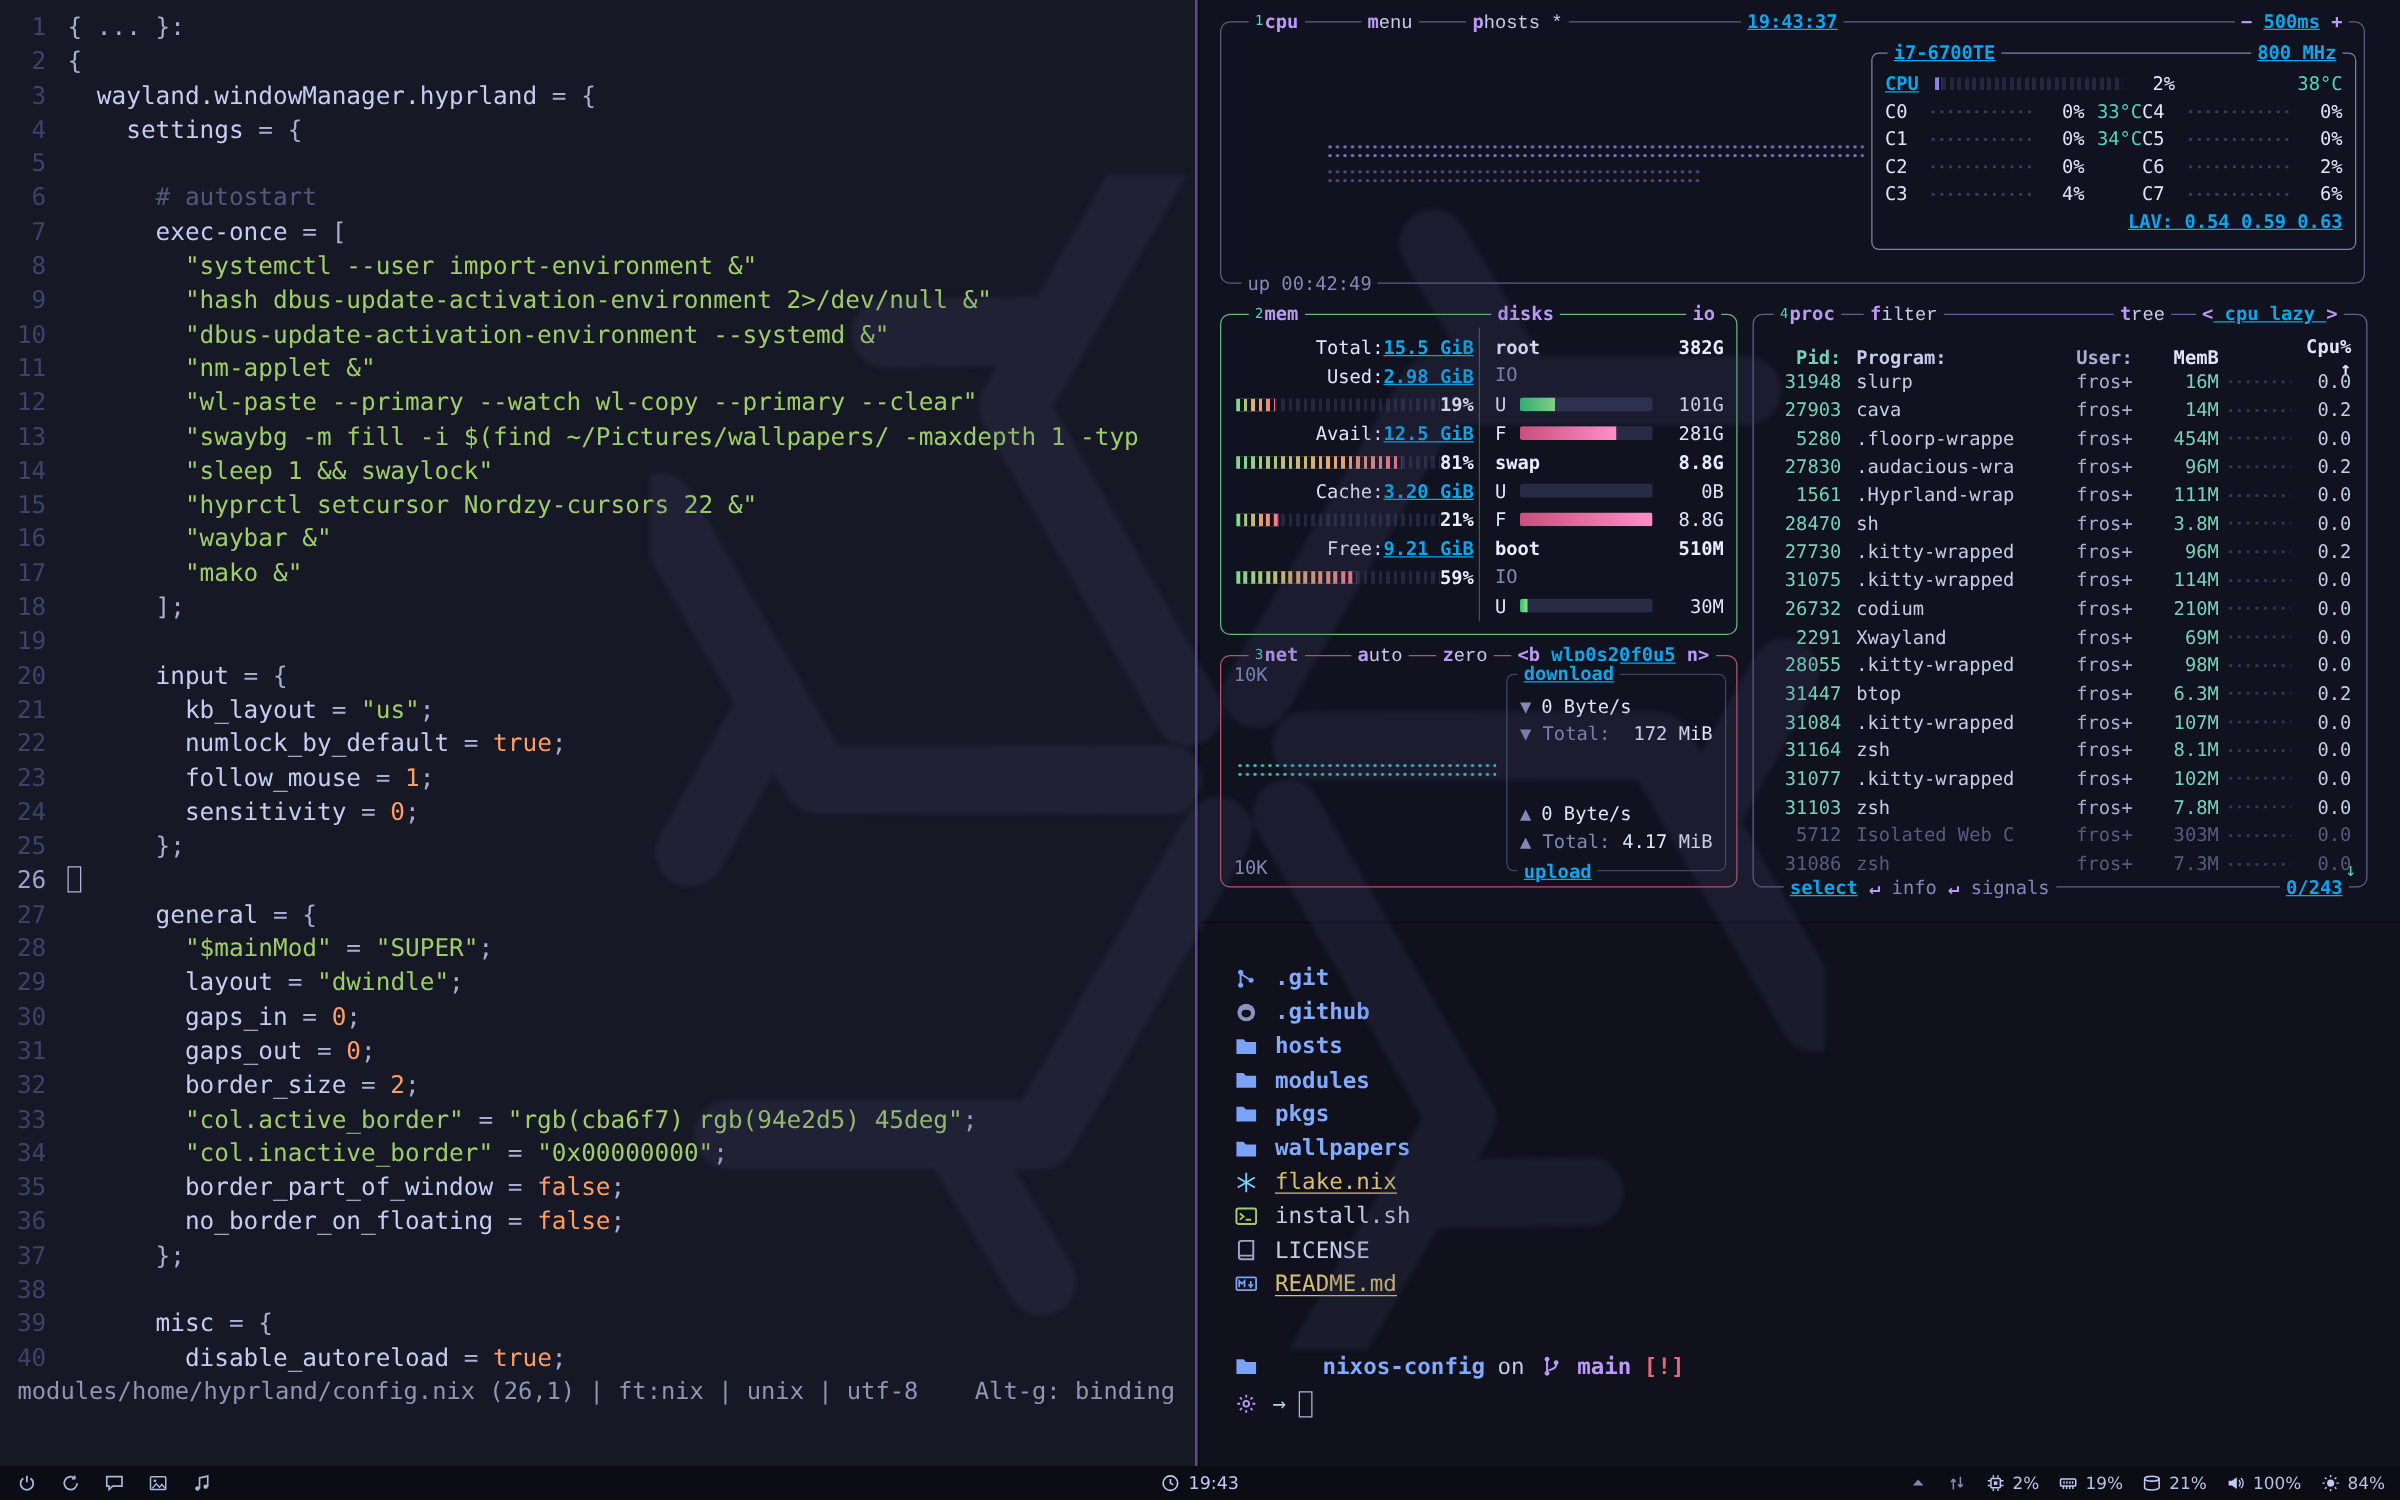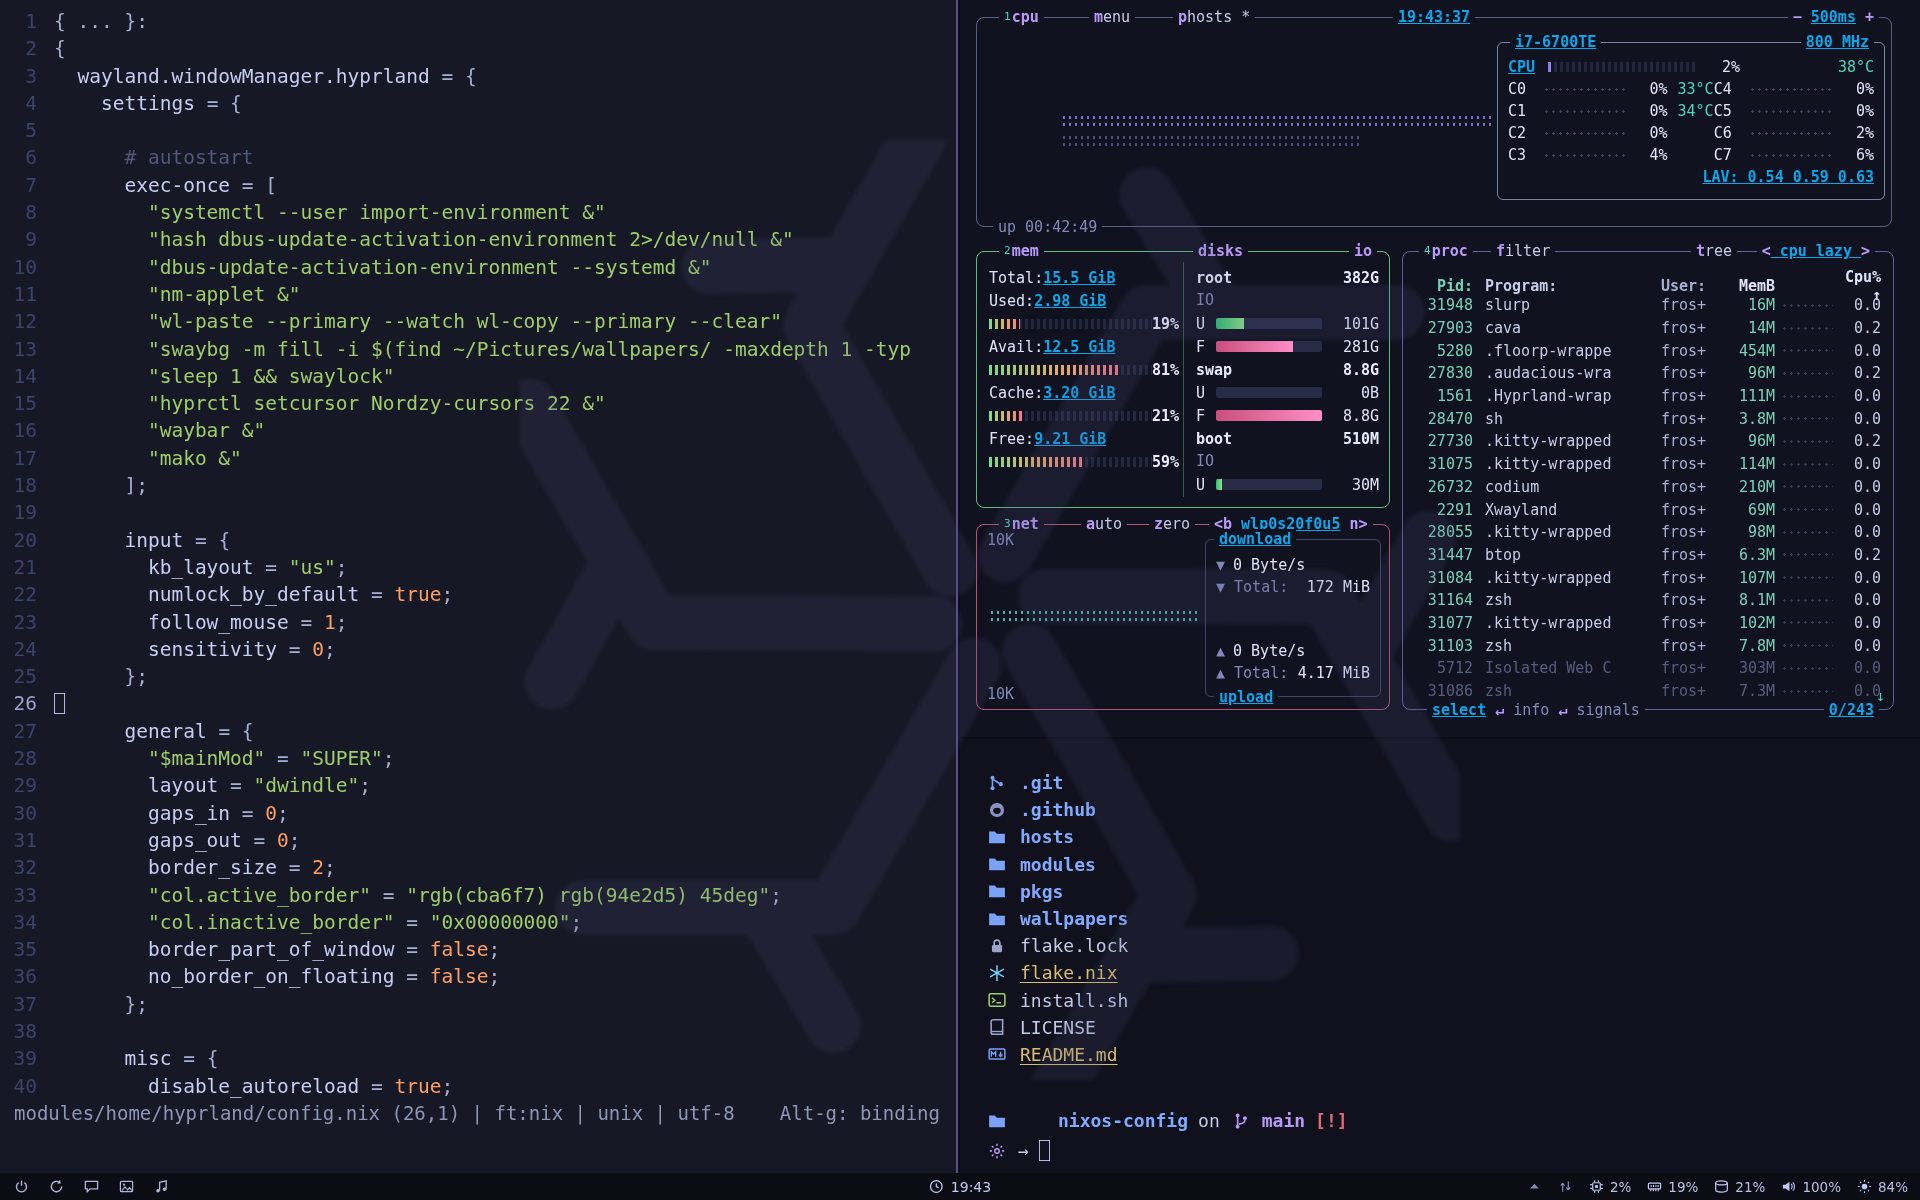--- a/index.html
+++ b/index.html
@@ -36,21 +36,21 @@
   #btop-pane { left:960px; top:0; width:960px; height:737px; background:#111220;
                font-size:15px; color:#c5cce8; }
   .bx { position:absolute; border:1.5px solid #596086; border-radius:8px; }
   .bt { position:absolute; top:-11px; background:#111220; padding:0 5px; white-space:nowrap;
         font-size:15px; line-height:20px; }
   .bb { position:absolute; bottom:-11px; background:#111220; padding:0 5px; white-space:nowrap;
         font-size:15px; line-height:20px; }
   .sup { color:#4fd6be; font-size:11px; vertical-align:top; margin-right:1px; }
   .ttl { color:#bb9af7; font-weight:bold; }
   .key { color:#bb9af7; font-weight:bold; }
-  .rest { color:#c5cce8; }
+  .rest { color:#c5cce8;font-family:Liberation Mono, monospace; }
   .wht { color:#0ea5e9; font-weight:bold;text-decoration:underline; }
   .dimt { color:#8089b8; }
   .tealt { color:#4fd6be; }
 
   #cpu-box { left:16px; top:17px; width:916px; height:210px; }
   .dotline { position:absolute; height:13px;
              background-image:radial-gradient(circle, rgba(150,125,230,.85) 1.1px, rgba(0,0,0,0) 1.5px);
              background-size:6px 7px; }
   .dotline.teal { background-image:radial-gradient(circle, rgba(79,214,190,.85) 1.1px, rgba(0,0,0,0) 1.5px); }
   #cpu-info { position:absolute; left:520px; top:24px; width:388px; height:158px;
@@ -69,21 +69,21 @@
   .core-cell.rgt { flex:0.92; }
   .core-name { width:30px; color:#dfe4fa; }
   .cdots { flex:1; height:5px; margin:0 5px;
            background-image:radial-gradient(circle,#3a4066 1px, rgba(0,0,0,0) 1.4px);
            background-size:7px 5px; }
   .core-pct { width:38px; text-align:right; color:#dfe4fa; }
   .core-temp { width:46px; text-align:right; color:#4fd6be; }
 
   #mem-box { left:16px; top:251px; width:414px; height:257px; border-color:#63b978; }
   #mem-col { position:absolute; left:12px; top:14px; width:190px; }
-  .mem-line { display:flex; justify-content:flex-start; align-items:center; height:23px; color:#dfe4fa; }
+  .mem-line { display:flex; justify-content:flex-end; align-items:center; height:23px; color:#dfe4fa; }
   .mem-bar-row { display:flex; align-items:center; height:23px; }
   .mem-pct { margin-left:auto; color:#e8ecff; font-weight:bold; }
   #disks-col { position:absolute; left:206px; top:10px; right:10px; bottom:10px;
                border-left:1px solid rgba(99,185,120,.45); padding:4px 0 0 12px; }
   .dk-line { display:flex; justify-content:space-between; height:23px; align-items:center;
              color:#e8ecff; font-weight:bold; }
   .dk-io { height:23px; line-height:23px; color:#8089b8; }
   .dk-bar-row { display:flex; align-items:center; height:23px; gap:7px; }
   .dk-ul { color:#dfe4fa; width:13px; }
   .dk-bar { flex:1; height:11px; background:#272b45; border-radius:2px; overflow:hidden; }
@@ -652,29 +652,20 @@
           <span class="fic icon-m">
             <svg class="svgi" viewBox="0 0 16 16">
               <path d="M1 3h5l1.8 2H15v8.5H1z" fill="#7aa2f7"></path>
             </svg>
           </span>
           <span class="fname dir">wallpapers</span>
         </div>
         <div class="frow">
           <span class="fic icon-m">
             <svg class="svgi" viewBox="0 0 16 16">
-              <rect x="3.5" y="7" width="9" height="6.5" rx="1.2" fill="#9aa5ce"></rect>
-              <path d="M5.5 7V5.2a2.5 2.5 0 0 1 5 0V7" fill="none" stroke="#9aa5ce" stroke-width="1.5"></path>
-            </svg>
-          </span>
-          <span class="fname file">flake.lock</span>
-        </div>
-        <div class="frow">
-          <span class="fic icon-m">
-            <svg class="svgi" viewBox="0 0 16 16">
               <path d="M8 1v14M1.9 4.5l12.2 7M14.1 4.5l-12.2 7" stroke="#7dcfff" stroke-width="1.3"></path>
             </svg>
           </span>
           <span class="fname modified">flake.nix</span>
         </div>
         <div class="frow">
           <span class="fic icon-m">
             <svg class="svgi" viewBox="0 0 16 16">
               <rect x="1" y="2.5" width="14" height="11" rx="1.5" fill="none" stroke="#9ece6a" stroke-width="1.4"></rect>
               <path d="M3.5 6l2.6 2.2L3.5 10.4M7.5 10.5h4" stroke="#9ece6a" fill="none" stroke-width="1.3"></path>

